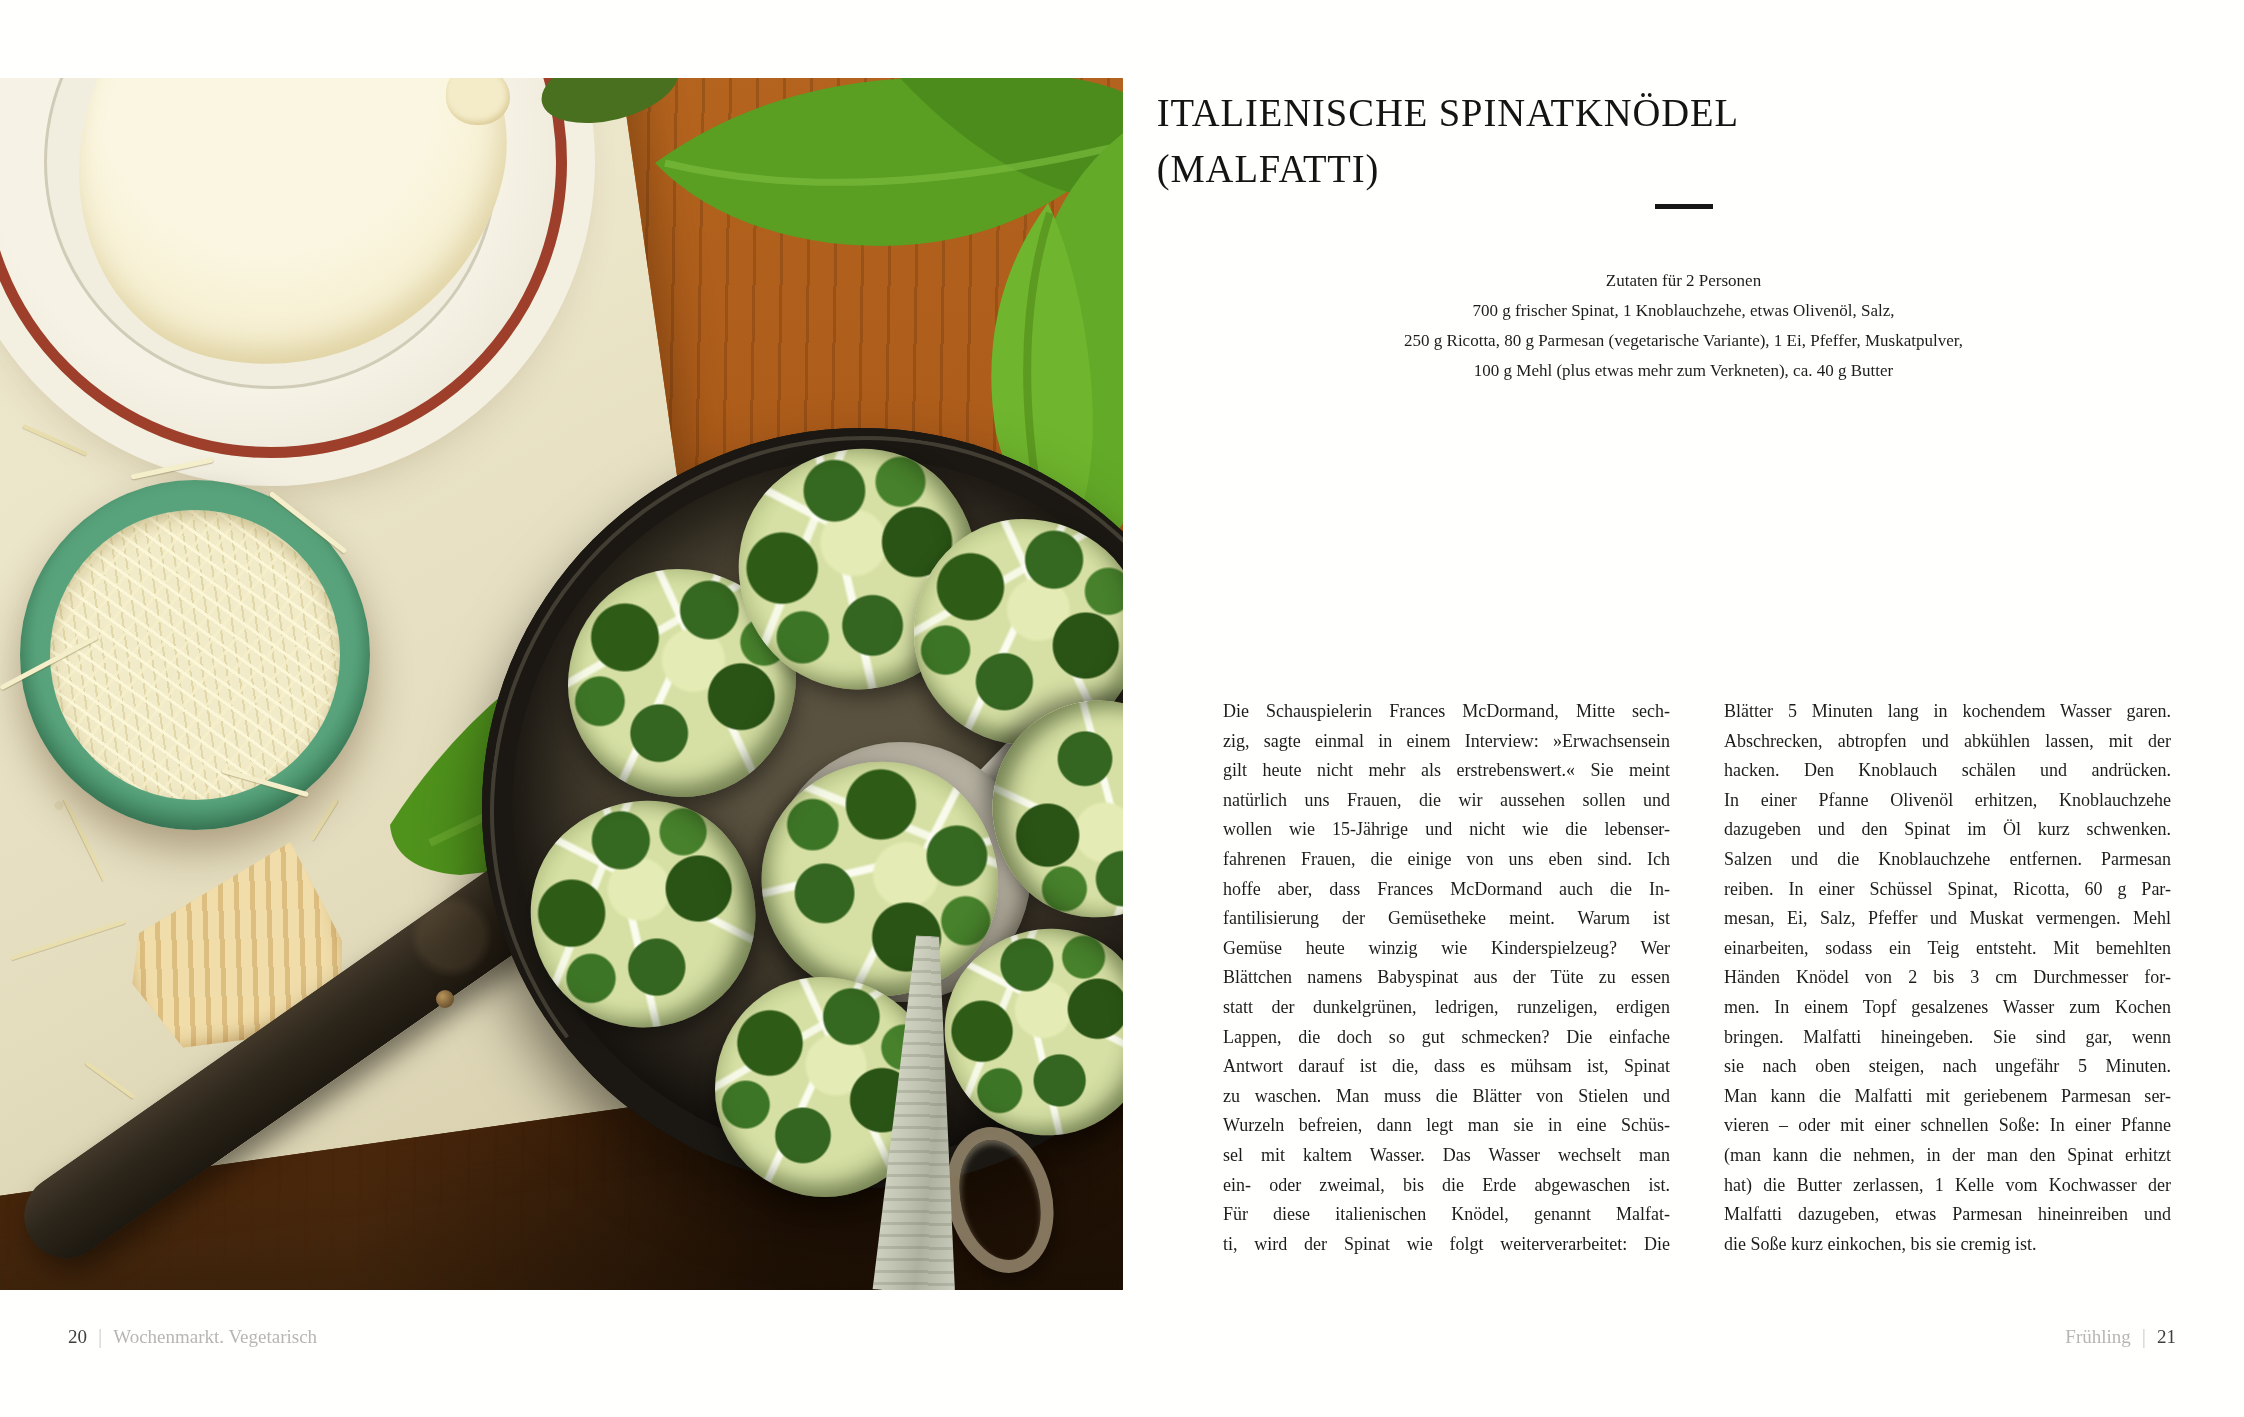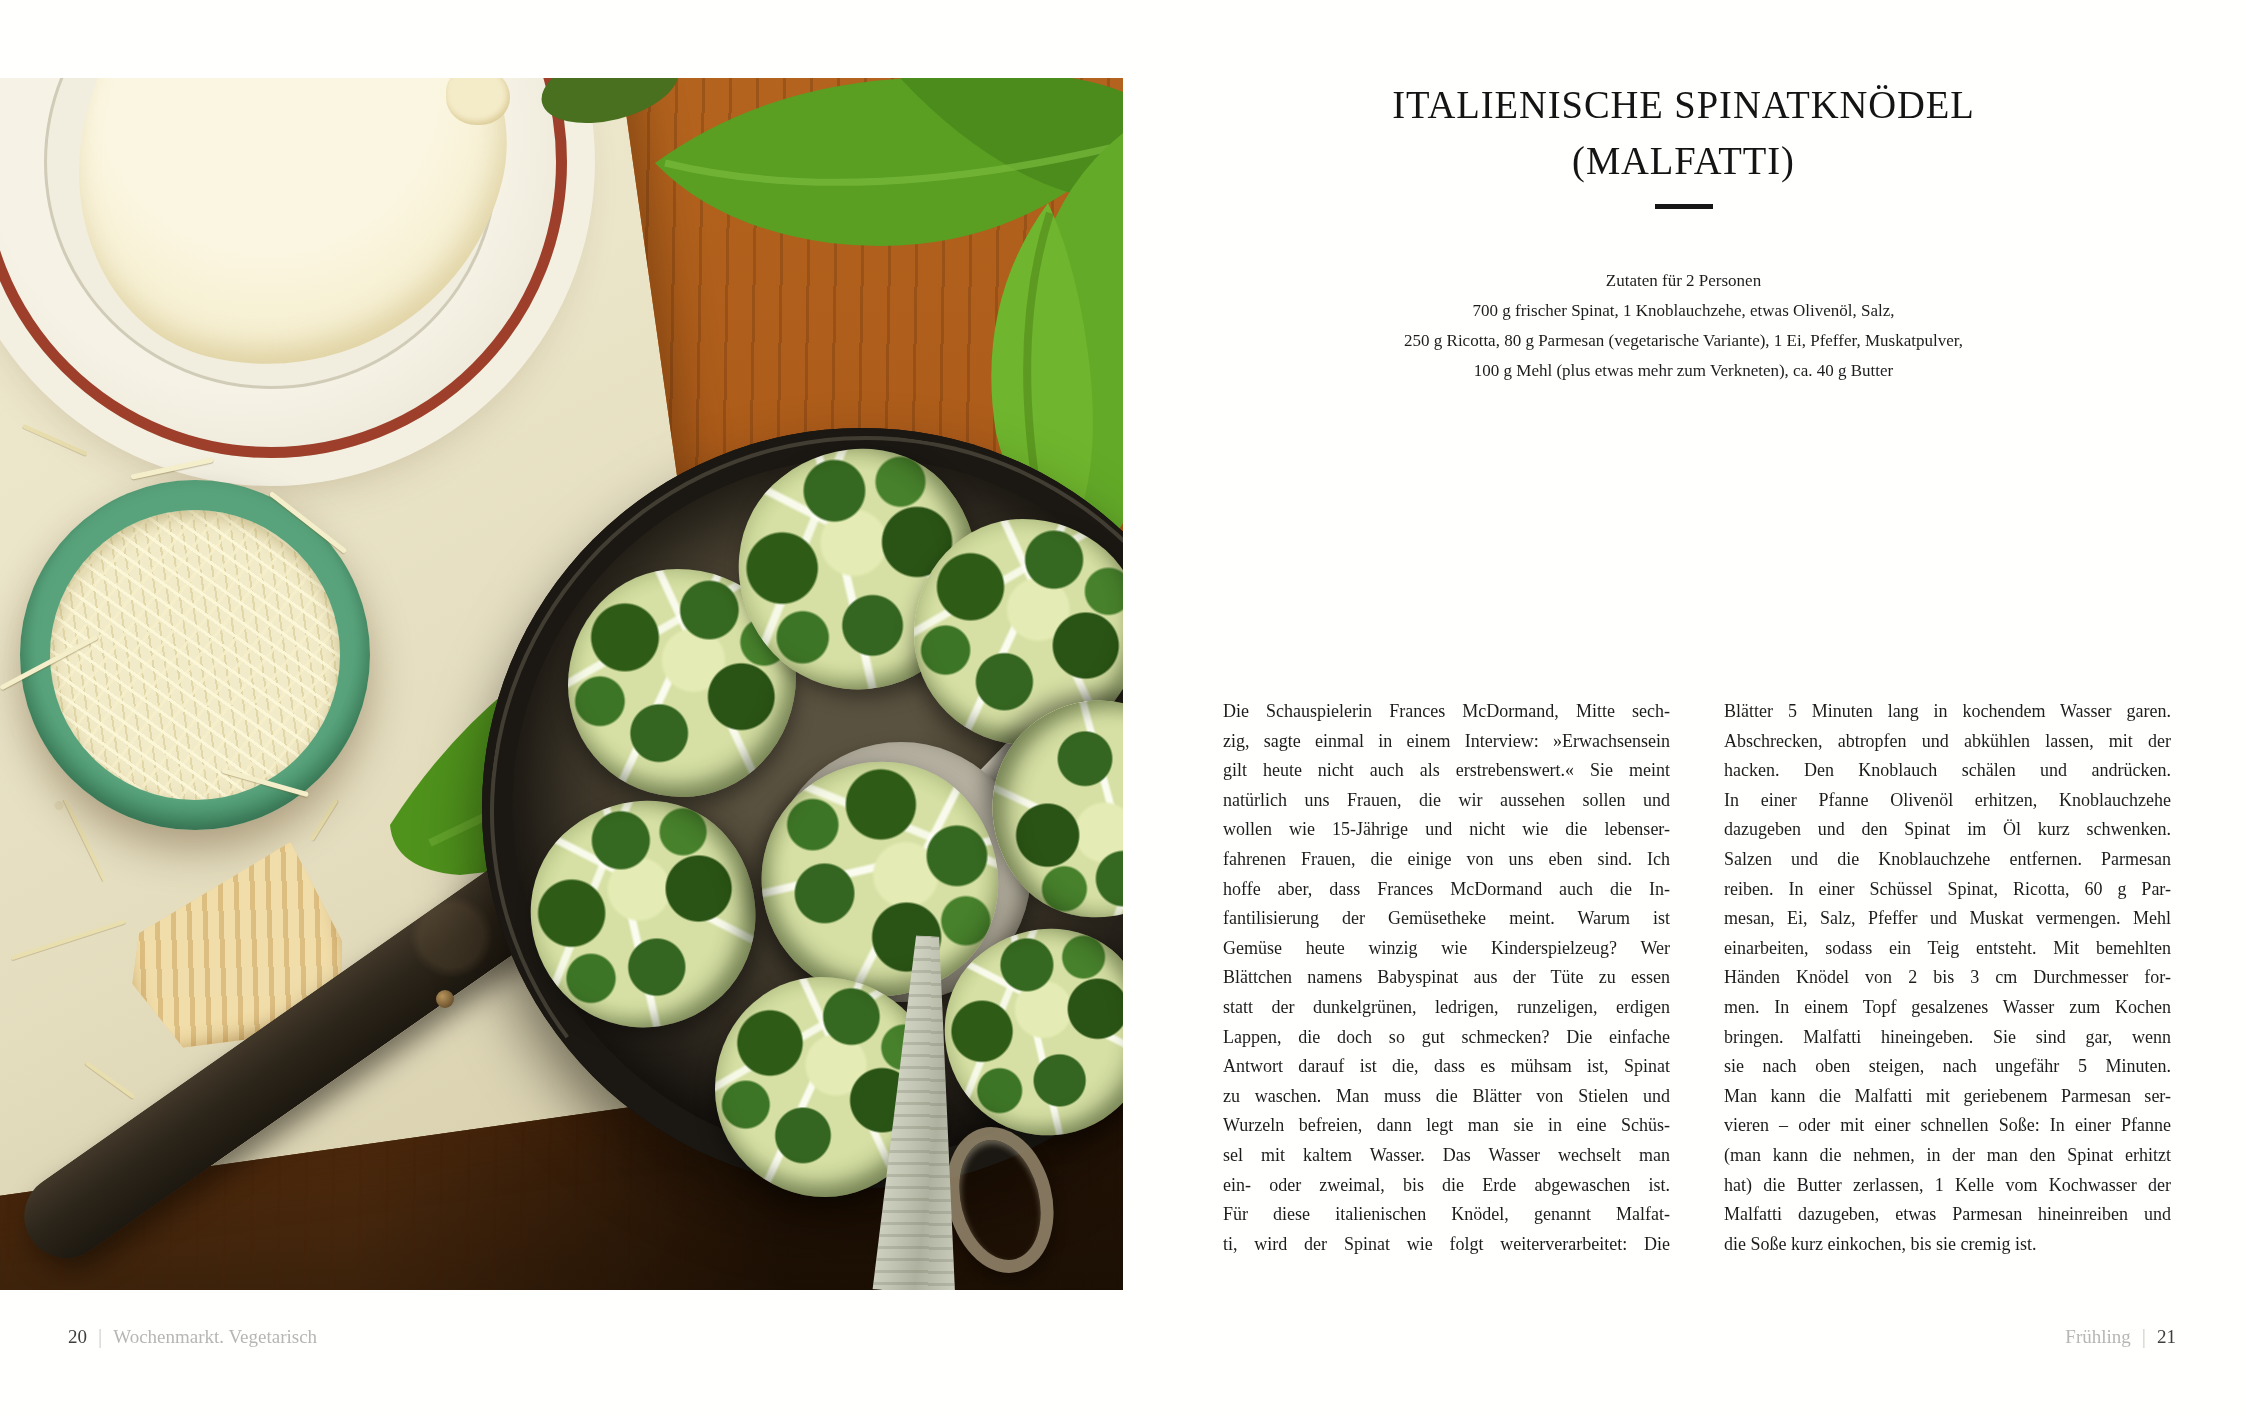--- a/index.html
+++ b/index.html
@@ -115,21 +115,21 @@
     box-shadow:0 10px 18px rgba(0,0,0,.45);}
   .loop-handle{left:948px;top:1048px;width:78px;height:122px;border:13px solid #97896e;
     border-radius:50%;transform:rotate(-14deg);opacity:.85;
     box-shadow:0 8px 14px rgba(0,0,0,.35), inset 0 4px 6px rgba(255,245,210,.4);}
 
   
   .leaves{position:absolute;left:0;top:0;width:1123px;height:1212px;}
 
   
   .right-page{position:absolute;left:1123px;top:0;width:1121px;height:1417px;}
-  .title{position:absolute;top:76px;left:0;width:100%;text-align:center;
+  .title{position:absolute;top:84px;left:0;width:100%;
     font-size:41px;line-height:56px;letter-spacing:1px;color:#141414;font-weight:400;font-family:Liberation Serif, serif;}
   .title .line{transform:scaleX(.94);}
   .title-rule{position:absolute;top:204px;left:50%;width:58px;height:5px;background:#161616;transform:translateX(-50%);}
   .ingredients{position:absolute;top:266px;left:40px;right:40px;
     font-size:17px;line-height:30px;color:#1d1d1d;}
   .ingredients .line{text-align:center;}
   .col{position:absolute;top:697px;width:447px;font-size:18px;line-height:29.6px;color:#1c1c1c;}
   .col .line{text-align:justify;text-align-last:justify;}
   .col-left{left:100px;}
   .col-right{left:574px;margin-left:27px;}
@@ -224,21 +224,21 @@
     <div class="title-rule"></div>
     <div class="ingredients">
         <div class="line">Zutaten für 2 Personen</div>
         <div class="line">700 g frischer Spinat, 1 Knoblauchzehe, etwas Olivenöl, Salz,</div>
         <div class="line">250 g Ricotta, 80 g Parmesan (vegetarische Variante), 1 Ei, Pfeffer, Muskatpulver,</div>
         <div class="line">100 g Mehl (plus etwas mehr zum Verkneten), ca. 40 g Butter</div>
       </div>
     <div class="col col-left">
         <div class="line">Die Schauspielerin Frances McDormand, Mitte sech-</div>
         <div class="line">zig, sagte einmal in einem Interview: »Erwachsensein</div>
-        <div class="line">gilt heute nicht auch als erstrebenswert.« Sie meint</div>
+        <div class="line">gilt heute nicht mehr als erstrebenswert.« Sie meint</div>
         <div class="line">natürlich uns Frauen, die wir aussehen sollen und</div>
         <div class="line">wollen wie 15-Jährige und nicht wie die lebenser-</div>
         <div class="line">fahrenen Frauen, die einige von uns eben sind. Ich</div>
         <div class="line">hoffe aber, dass Frances McDormand auch die In-</div>
         <div class="line">fantilisierung der Gemüsetheke meint. Warum ist</div>
         <div class="line">Gemüse heute winzig wie Kinderspielzeug? Wer</div>
         <div class="line">Blättchen namens Babyspinat aus der Tüte zu essen</div>
         <div class="line">statt der dunkelgrünen, ledrigen, runzeligen, erdigen</div>
         <div class="line">Lappen, die doch so gut schmecken? Die einfache</div>
         <div class="line">Antwort darauf ist die, dass es mühsam ist, Spinat</div>

